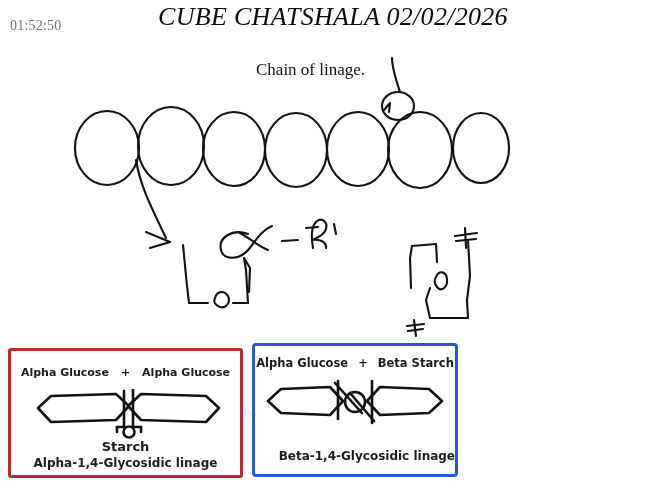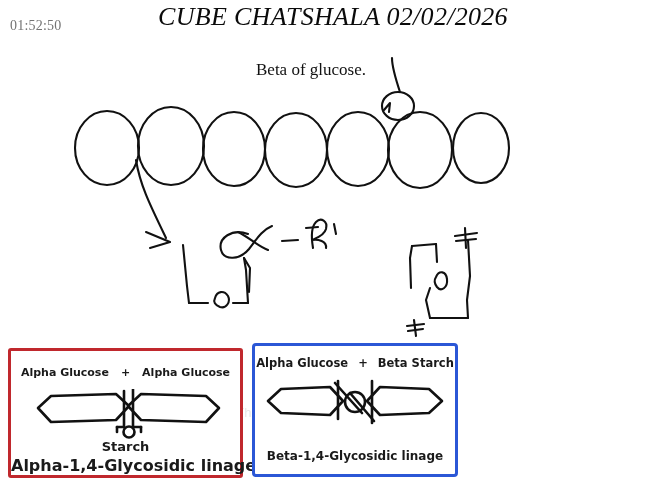--- a/index.html
+++ b/index.html
@@ -135,23 +135,23 @@
     position: absolute;
     left: 0;
     width: 100%;
     text-align: center;
     font-family: "DejaVu Sans", sans-serif;
     font-weight: 700;
     color: #1a1a1a;
     white-space: nowrap;
   }
   .box-starch .caption-main { top: 88px; font-size: 13px; }
-  .box-starch .caption-sub  { top: 105px; font-size: 16px; }
+  .box-starch .caption-sub  { top: 105px; font-size: 12px; }
   .box-cellulose .caption-main { top: 84px; font-size: 11.5px; }
-  .box-cellulose .caption-sub  { top: 103px; font-size: 12px; }
+  .box-cellulose .caption-sub  { top: 103px; font-size: 12px; text-align: right; }
 </style>
 </head>
 <body>
 
 <div class="timer">01:52:50</div>
 
 <div class="slide-title">CUBE CHATSHALA 02/02/2026</div>
 
 <svg class="ink-layer" viewBox="0 0 666 500" width="666" height="500" xmlns="http://www.w3.org/2000/svg">
 
@@ -204,21 +204,21 @@
     <path d="M 430 318 L 426 300 L 430 288"></path>
     <path d="M 465 228 L 466 248"></path>
     <path d="M 455 236 L 477 233"></path>
     <path d="M 456 241 L 476 239"></path>
     <path d="M 414 320 L 416 336"></path>
     <path d="M 407 326 L 424 324"></path>
     <path d="M 408 331 L 423 329"></path>
   </g>
 </svg>
 
-<div class="chain-label">Beta of glucose.</div>
+<div class="chain-label">Chain of linage.</div>
 
 <div class="watermark">This slide left blank for whiteboard</div>
 
 <div class="info-box box-starch">
   <div class="box-inner">
 
     <div class="reagent-row">
       <span>Alpha Glucose</span>
       <span class="plus-sign">+</span>
       <span>Alpha Glucose</span>

